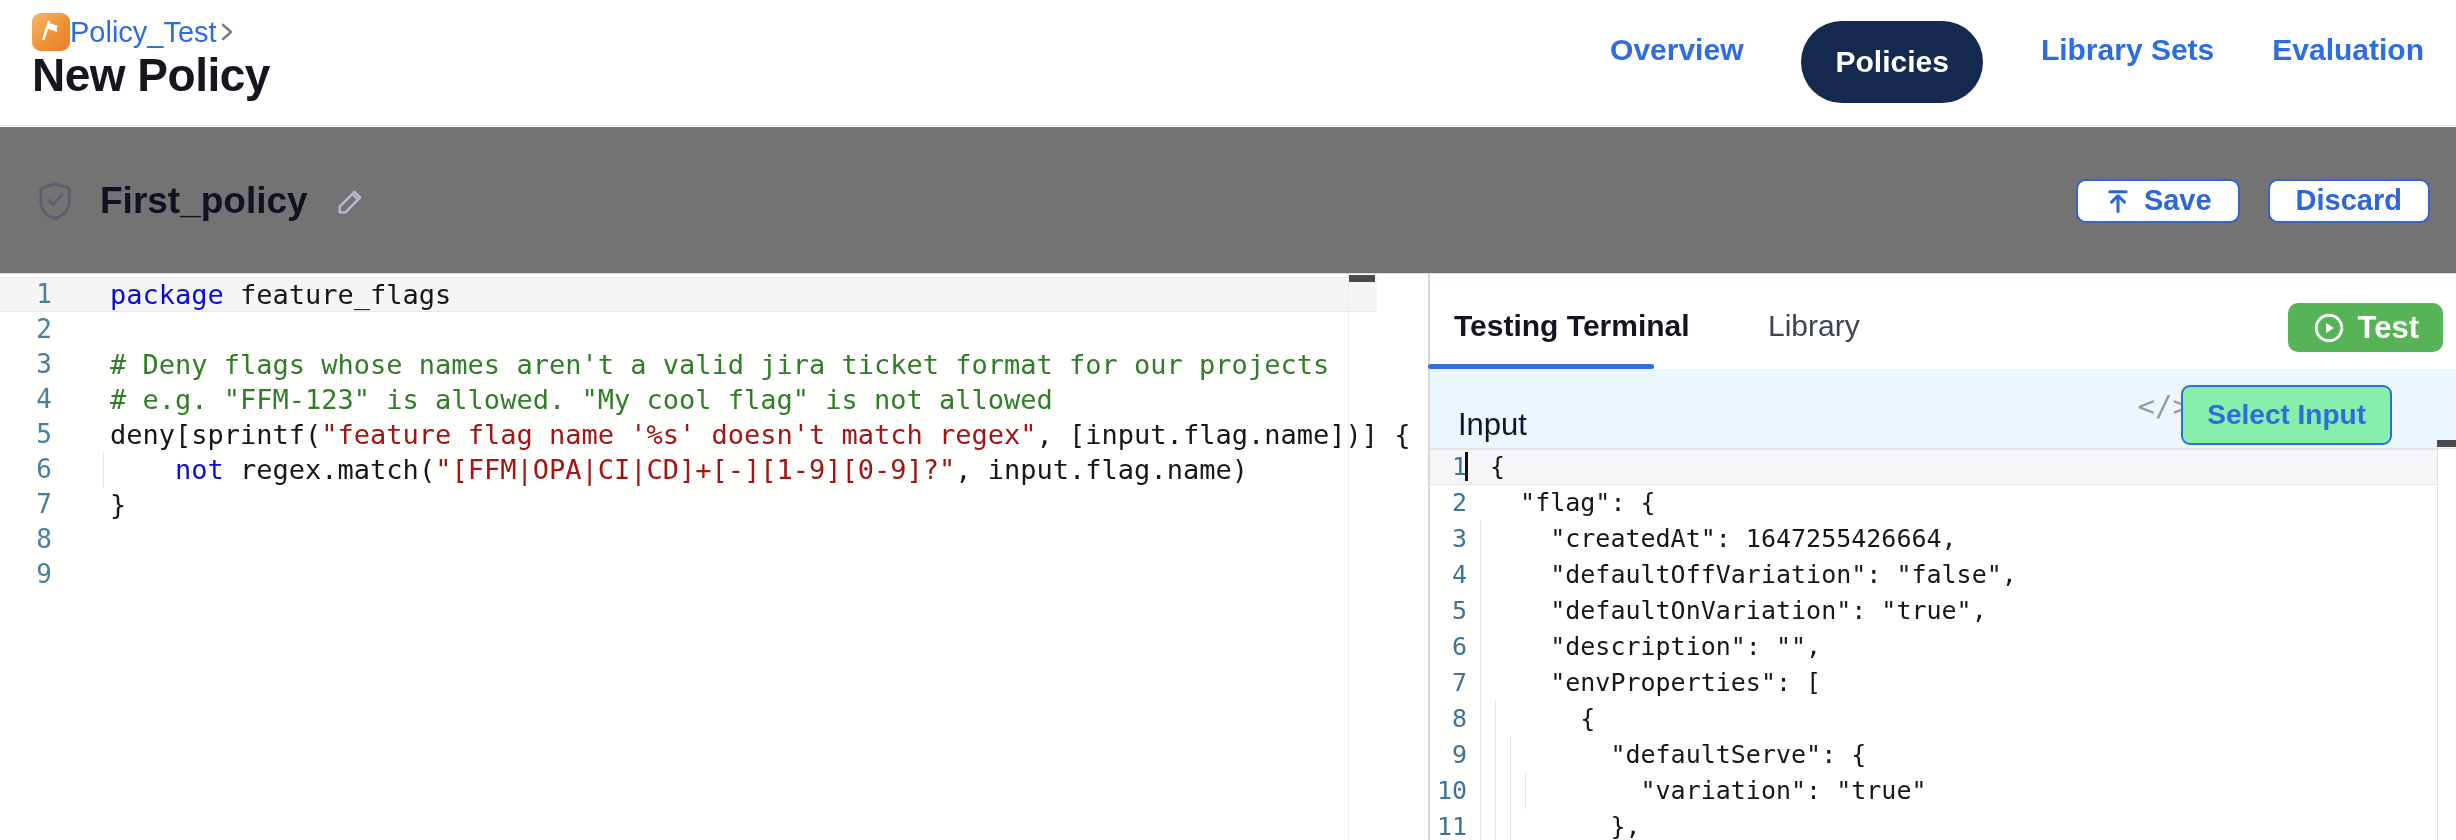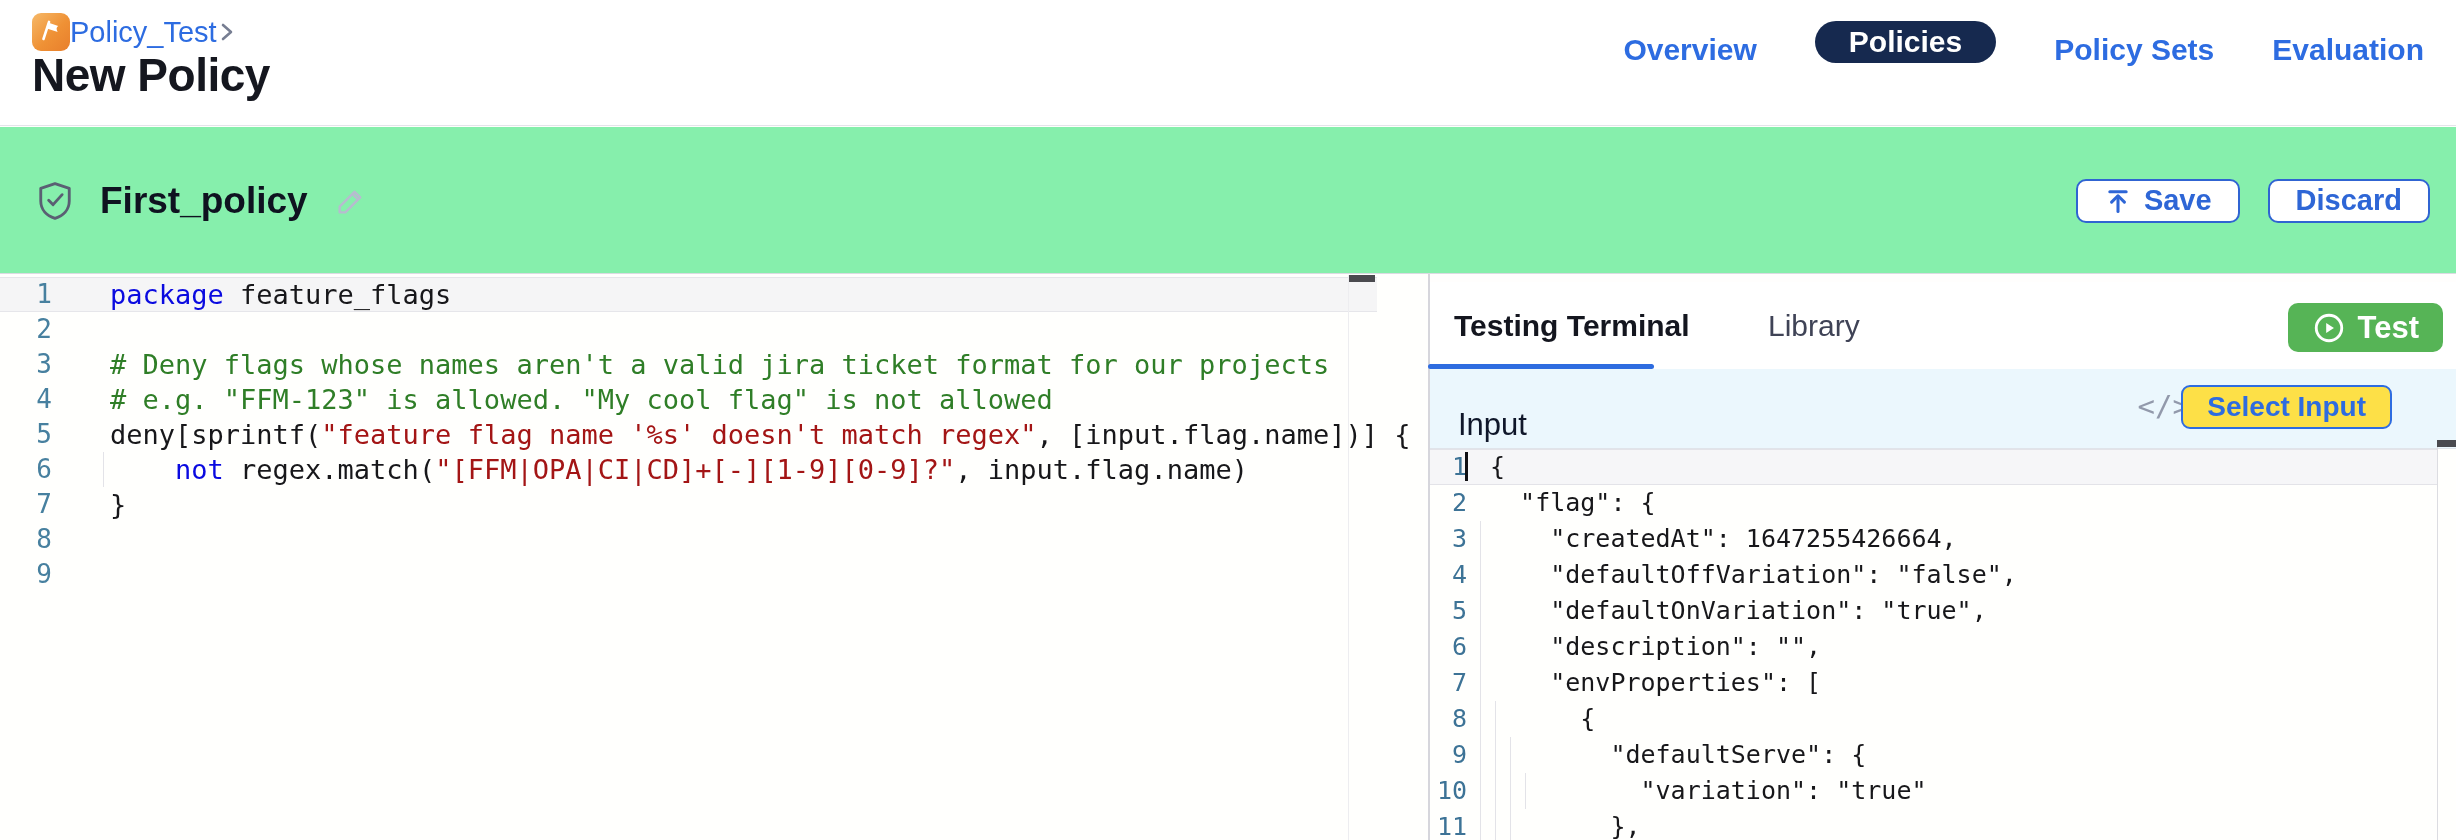--- a/index.html
+++ b/index.html
@@ -8,24 +8,24 @@
 
   
   .top-header { position:absolute; left:0; top:0; width:2456px; height:126px; background:#fff; border-bottom:1px solid #e4e4ea; }
   .breadcrumb { position:absolute; left:32px; top:13px; display:flex; align-items:center; }
   .ff-logo { width:38px; height:38px; border-radius:9px; background:linear-gradient(135deg,#f6b969 0%,#ef9135 55%,#e87f2c 100%); display:flex; align-items:center; justify-content:center; }
   .crumb-link { font-size:29px; font-weight:500; color:#2d6ce1; }
   .crumb-chevron { color:#777e92; font-size:30px; display:flex; align-items:center; }
   .page-title { position:absolute; left:32px; top:48px; font-size:46px; font-weight:700; letter-spacing:-0.5px; color:#15171f; }
   .nav-tabs { position:absolute; right:32px; top:0; height:126px; display:flex; align-items:flex-start; padding-top:21px; gap:58px; }
   .nav-tab { font-size:30px; font-weight:600; color:#2d6ce1; padding:12px 0; cursor:pointer; white-space:nowrap; }
-  .nav-tab.active { background:#16294f; color:#ffffff; border-radius:999px; padding:4px 34px; }
-
-  
-  .sub-header { position:absolute; left:0; top:127px; width:2456px; height:147px; background:#86efac; border-bottom:1px solid #dbdbe2; }
+  .nav-tab.active { background:#16294f; color:#ffffff; border-radius:999px; padding:24px 34px; }
+
+  
+  .sub-header { position:absolute; left:0; top:127px; width:2456px; height:147px; background:#737373; border-bottom:1px solid #dbdbe2; }
   .policy-title { position:absolute; left:36px; top:0; height:147px; display:flex; align-items:center; gap:26px; }
   .policy-name { font-size:37px; font-weight:700; color:#0f1220; }
   .action-buttons { position:absolute; right:26px; top:0; height:147px; display:flex; align-items:center; gap:28px; }
   .btn-outline { display:flex; align-items:center; gap:12px; height:44px; padding:0 26px; background:#fff; border:2px solid #3064d2; border-radius:10px; color:#2e66d6; font-size:29px; font-weight:600; cursor:pointer; font-family:"Liberation Sans", sans-serif; }
 
   
   .editor-area { position:absolute; left:0; top:274px; width:2456px; height:566px; }
   .v-divider { position:absolute; left:1428px; top:0; width:2px; height:566px; background:#d6d6dc; }
 
   .policy-editor { position:absolute; left:0; top:1px; width:1428px; height:565px; background:#fffffd; padding-top:2px; overflow:hidden; }
@@ -50,21 +50,21 @@
   .terminal-tabs { position:absolute; left:0; top:1px; width:1026px; height:86px; background:#fff; }
   .t-tab { position:absolute; top:26px; font-size:30px; cursor:pointer; }
   .t-tab.active { left:24px; font-weight:700; color:#14161f; }
   .t-tab.inactive { left:338px; font-weight:500; color:#3f4356; }
   .t-underline { position:absolute; left:-2px; bottom:0; width:226px; height:5px; background:#2e6ce0; border-radius:3px; }
   .test-button { position:absolute; right:13px; top:20px; height:49px; display:flex; align-items:center; gap:12px; padding:0 24px; background:#56b456; border:none; border-radius:10px; color:#fff; font-size:31px; font-weight:700; cursor:pointer; font-family:"Liberation Sans", sans-serif; }
 
   .input-bar { position:absolute; left:0; top:87px; width:1026px; height:80px; background:#ebf7fd; border-bottom:1px solid #e0e4ea; }
   .input-label { position:absolute; left:28px; top:22px; font-size:31px; font-weight:500; color:#0f172a;margin-top:16px; }
   .code-toggle-icon { position:absolute; right:266px; top:20px; font-family:"DejaVu Sans Mono", monospace; font-size:29px; color:#9299ab; cursor:pointer; }
-  .select-input-button { position:absolute; right:64px; top:16px; height:44px; padding:0 24px; background:#fde047; border:2px solid #2e6ce0; border-radius:9px; color:#2e6ce0; font-size:28px; font-weight:600; cursor:pointer; font-family:"Liberation Sans", sans-serif; }
+  .select-input-button { position:absolute; right:64px; top:16px; height:60px; padding:0 24px; background:#86efac; border:2px solid #2e6ce0; border-radius:9px; color:#2e6ce0; font-size:28px; font-weight:600; cursor:pointer; font-family:"Liberation Sans", sans-serif; }
 
   .input-editor { position:absolute; left:0; top:167px; width:1026px; height:399px; background:#fffffd; overflow:hidden; }
   .input-editor .line { height:36px; line-height:36px; width:1007px; }
   .input-editor .line.hl { background:#f6f6f8; box-shadow:inset 0 1px 0 #e3e3e8, inset 0 -1px 0 #e3e3e8; }
   .input-editor .ln { flex:0 0 37px; text-align:right; color:#3d7396; font-size:25px; }
   .input-editor .code { padding-left:23px; font-size:25px; color:#17171a; }
   .ie-scrolltrack { position:absolute; left:1007px; top:167px; width:19px; height:399px; border-left:1px solid #dcdce1; }
   .ie-scrollthumb { position:absolute; left:1007px; top:166px; width:19px; height:7px; background:#4a4a4f; }
 
   svg { display:block; }
@@ -89,21 +89,21 @@
         <svg width="20" height="26" viewBox="0 0 20 26">
             <path d="M6 6l8 7-8 7" stroke="#777e92" stroke-width="2.6" fill="none" stroke-linecap="round" stroke-linejoin="round"></path>
           </svg>
       </span>
     </div>
     <div class="page-title">New Policy</div>
 
     <div class="nav-tabs">
       <div class="nav-tab">Overview</div>
       <div class="nav-tab active">Policies</div>
-      <div class="nav-tab">Policy Sets</div>
+      <div class="nav-tab">Library Sets</div>
       <div class="nav-tab">Evaluation</div>
     </div>
   </div>
 
   <div class="sub-header">
     <div class="policy-title">
       <svg width="38" height="42" viewBox="0 0 24 26">
         <path d="M12 2l9 3v8c0 5.5-3.8 9.3-9 11-5.2-1.7-9-5.5-9-11V5z" fill="none" stroke="#5a5f73" stroke-width="1.8" stroke-linejoin="round"></path>
         <path d="M8 12.5l2.8 2.8L16.5 9" fill="none" stroke="#5a5f73" stroke-width="1.8" stroke-linecap="round" stroke-linejoin="round"></path>
       </svg>

